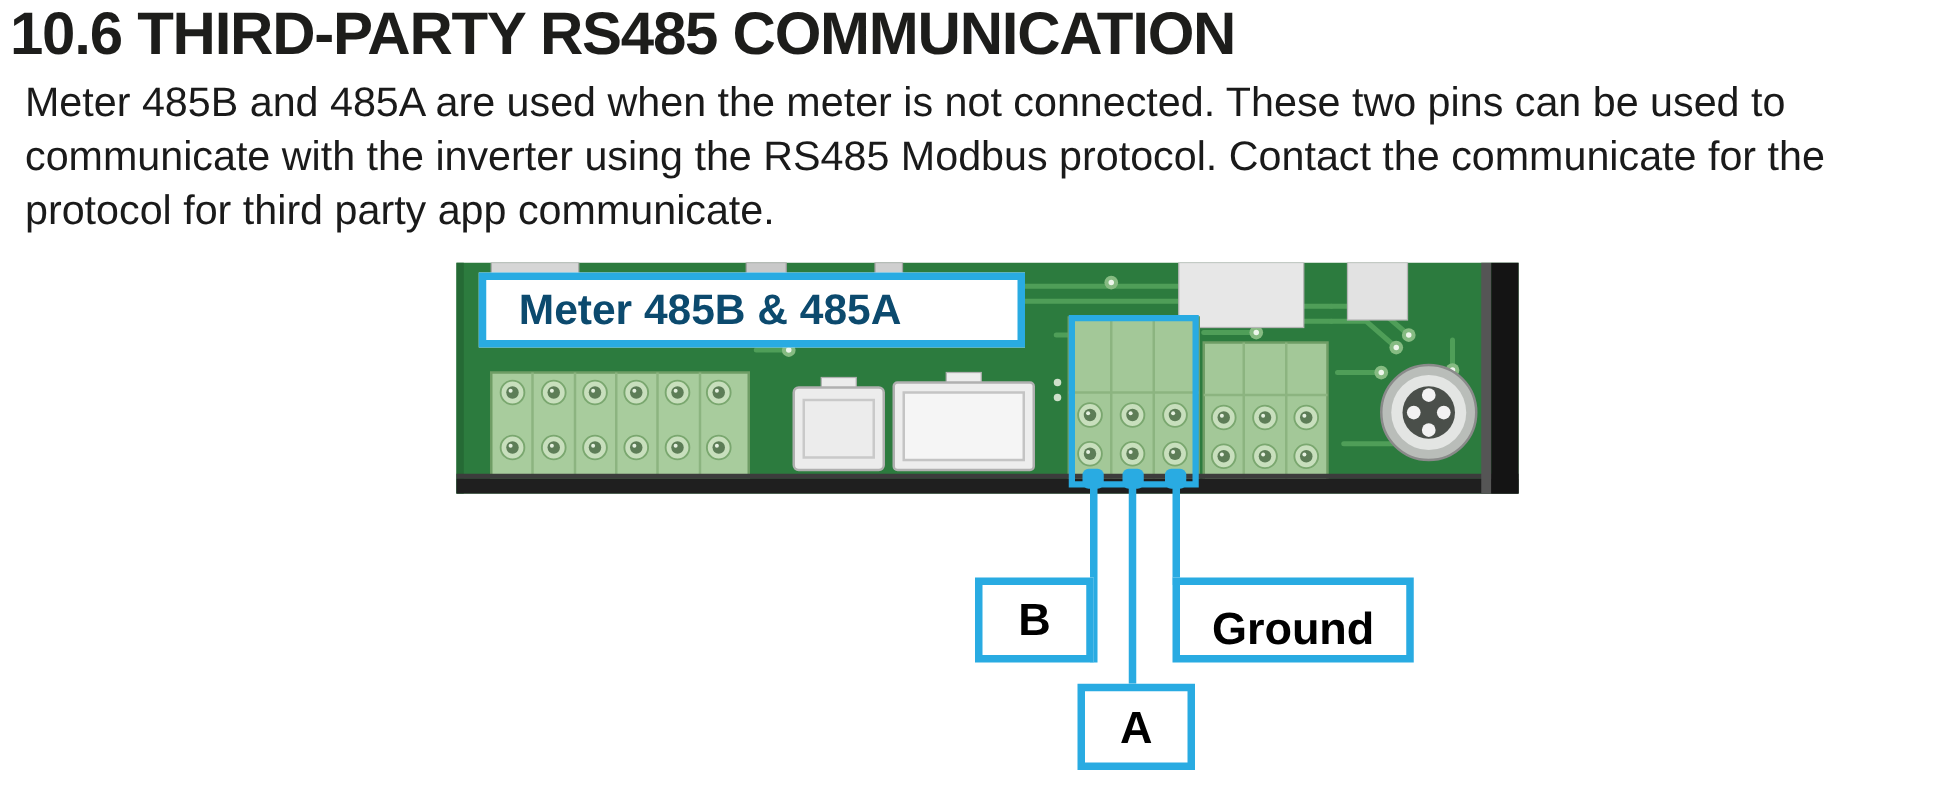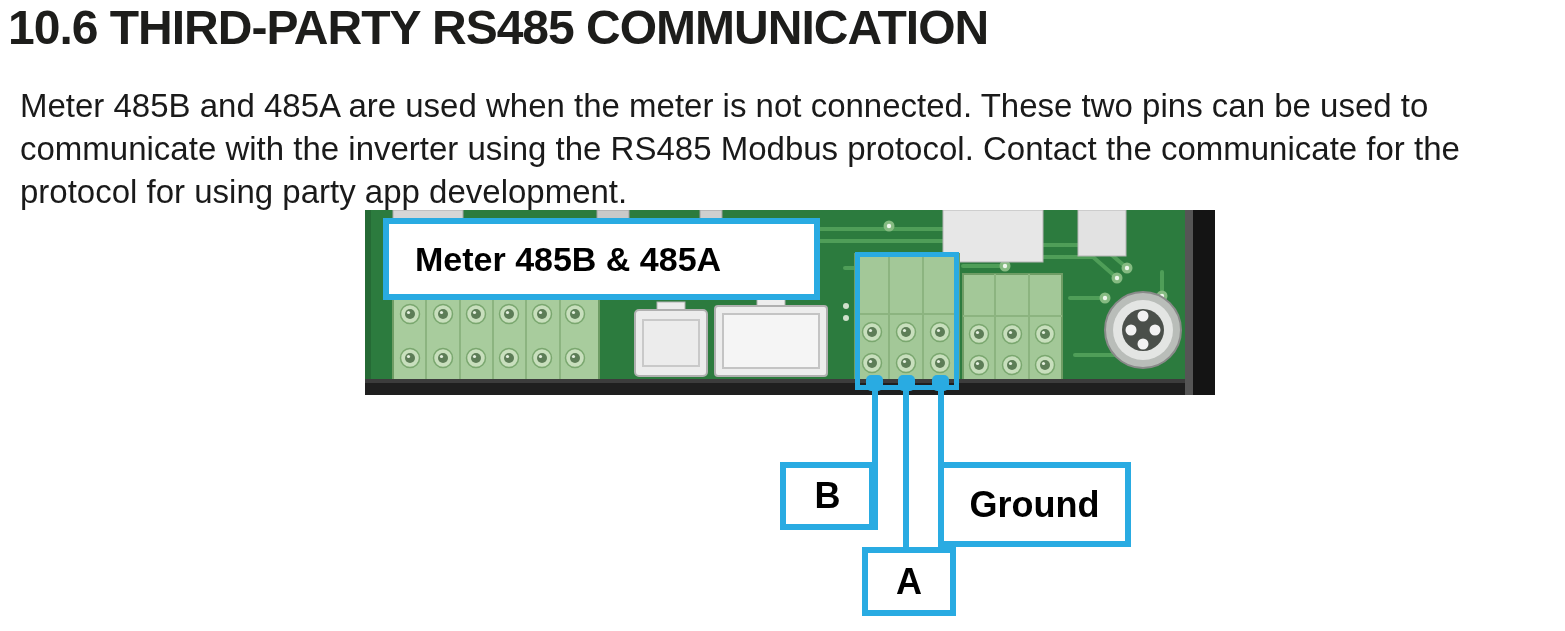--- a/index.html
+++ b/index.html
@@ -22,41 +22,40 @@
     color: #1d1d1b;
     white-space: nowrap;
   }
   .body-text {
     position: absolute;
     left: 20px; top: 60px;
     width: 1535px;
     font-size: 33px;
     line-height: 43px;
     color: #1a1a1a;
-    margin-top: 24px;
   }
   .body-line { white-space: nowrap; }
 
   .figure {
     position: absolute;
     left: 365px; top: 210px;
     width: 850px; height: 185px;
   }
   .pcb { display: block; }
 
   
   .callout {
     position: absolute;
     left: 383px; top: 218px;
-    width: 437px; height: 82px;
+    width: 437px; height: 60px;
     background: #ffffff;
     border: 6px solid #29abe2;
     display: flex; align-items: center;
     padding-left: 26px;
-    font-size: 34px; font-weight: bold; color: #000000;
+    font-size: 34px; font-weight: bold; color: #0c4a6e;
     white-space: nowrap;
   }
   .hl-rect {
     position: absolute;
     left: 855px; top: 252px;
     width: 104px; height: 138px;
     border: 5px solid #29abe2;
     background: transparent;
   }
   .pin-dot {
@@ -82,21 +81,21 @@
 </head>
 <body>
 
 <div class="page">
 
   <h1 class="heading">10.6 THIRD-PARTY RS485 COMMUNICATION</h1>
 
   <div class="body-text">
     <div class="body-line">Meter 485B and 485A are used when the meter is not connected. These two pins can be used to</div>
     <div class="body-line">communicate with the inverter using the RS485 Modbus protocol. Contact the communicate for the</div>
-    <div class="body-line">protocol for using party app development.</div>
+    <div class="body-line">protocol for third party app communicate.</div>
   </div>
 
   <div class="figure">
     <svg class="pcb" width="850" height="185" viewBox="0 0 850 185" xmlns="http://www.w3.org/2000/svg">
       <defs>
         <g id="hole">
           <circle r="9.5" fill="#c8dfbd" stroke="#7aa76f" stroke-width="1.5"></circle>
           <circle r="5" fill="#5d7d57"></circle>
           <circle cx="-1.5" cy="-1.5" r="1.6" fill="#e6f1e1"></circle>
         </g>
@@ -252,20 +251,20 @@
   <div class="pin-dot" style="left:898px;"></div>
   <div class="pin-dot" style="left:932px;"></div>
 
   <div class="leader-line" style="left:872px; top:388px; height:142px;"></div>
   <div class="leader-line" style="left:903px; top:388px; height:159px;"></div>
   <div class="leader-line" style="left:938px; top:388px; height:80px;"></div>
 
   <div class="label-box" style="left:780px; top:462px; width:95px; height:68px;">
     <span>B</span>
   </div>
-  <div class="label-box" style="left:938px; top:462px; width:193px; height:85px;">
+  <div class="label-box" style="left:938px; top:462px; width:193px; height:68px;align-items:flex-end;">
     <span>Ground</span>
   </div>
   <div class="label-box" style="left:862px; top:547px; width:94px; height:69px;">
     <span>A</span>
   </div>
 
 </div>
 
 </body></html>

